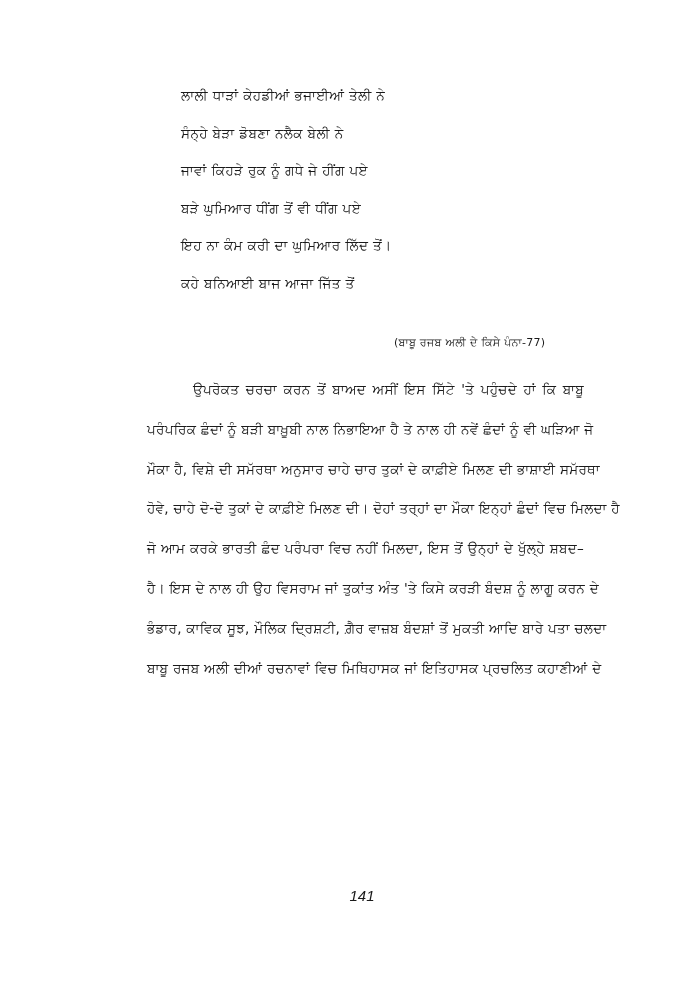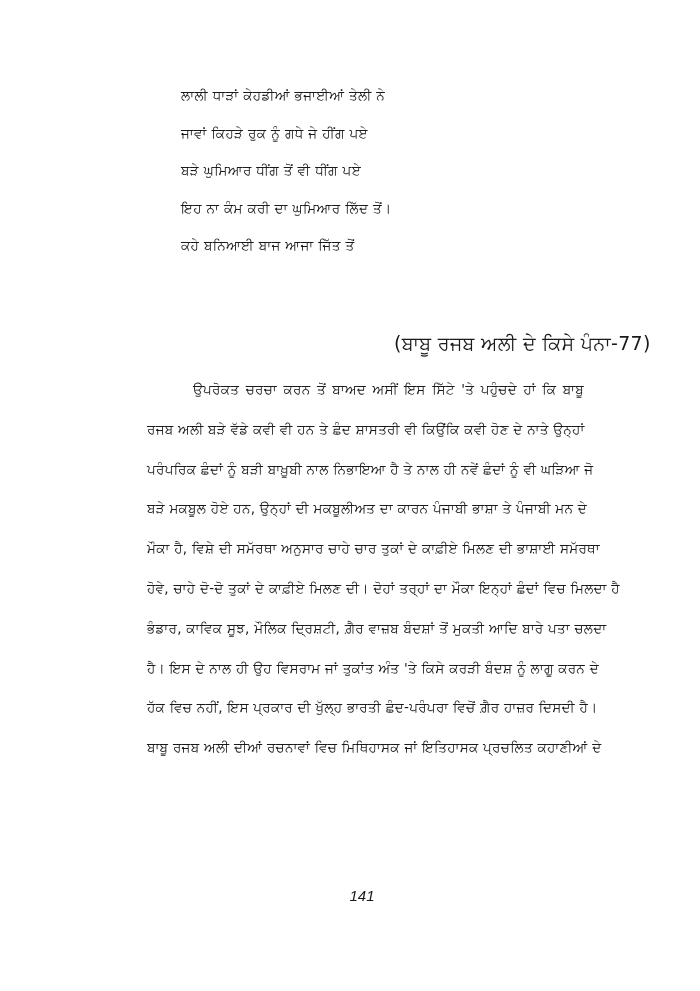--- a/index.html
+++ b/index.html
@@ -33,21 +33,21 @@
       font-size: 13.5px;
       height: 37.6px;
       line-height: 22px;
       white-space: nowrap;
       letter-spacing: 0.4px;
     }
     .citation {
       position: absolute;
       left: 382px;
       top: 332px;
-      font-size: 19px;
+      font-size: 11px;
       line-height: 22px;
       white-space: nowrap;
       letter-spacing: 0.3px;
     }
     .prose {
       position: absolute;
       left: 127px;
       top: 370px;
       width: 437px;
       margin: 8px;
@@ -78,36 +78,35 @@
       font-style: italic;
     }
   </style>
 </head>
 <body>
 
 <div class="page">
 
   <ul class="verse">
     <li>ਲਾਲੀ ਧਾੜਾਂ ਕੇਹਡੀਆਂ ਭਜਾਈਆਂ ਤੇਲੀ ਨੇ</li>
+    <li>ਸੰਨ੍ਹੇ ਬੇੜਾ ਡੋਬਣਾ ਨਲੈਕ ਬੇਲੀ ਨੇ</li>
     <li>ਜਾਵਾਂ ਕਿਹੜੇ ਰੁਕ ਨੂੰ ਗਧੇ ਜੇ ਹੀਂਗ ਪਏ</li>
     <li>ਬੜੇ ਘੁਮਿਆਰ ਧੀਂਗ ਤੋਂ ਵੀ ਧੀਂਗ ਪਏ</li>
     <li>ਇਹ ਨਾ ਕੰਮ ਕਰੀ ਦਾ ਘੁਮਿਆਰ ਲਿੱਦ ਤੋਂ।</li>
     <li>ਕਹੇ ਬਨਿਆਈ ਬਾਜ ਆਜਾ ਜਿੱਤ ਤੋਂ</li>
   </ul>
 
   <div class="citation">(ਬਾਬੂ ਰਜਬ ਅਲੀ ਦੇ ਕਿਸੇ ਪੰਨਾ-77)</div>
 
   <ul class="prose">
     <li class="first">ਉਪਰੋਕਤ ਚਰਚਾ ਕਰਨ ਤੋਂ ਬਾਅਦ ਅਸੀਂ ਇਸ ਸਿੱਟੇ 'ਤੇ ਪਹੁੰਚਦੇ ਹਾਂ ਕਿ ਬਾਬੂ</li>
-    <li>ਰਜਬ ਅਲੀ ਬੜੇ ਵੱਡੇ ਕਵੀ ਵੀ ਹਨ ਤੇ ਛੰਦ ਸ਼ਾਸਤਰੀ ਵੀ ਕਿਉਂਕਿ ਕਵੀ ਹੋਣ ਦੇ ਨਾਤੇ ਉਨ੍ਹਾਂ</li>
     <li>ਪਰੰਪਰਿਕ ਛੰਦਾਂ ਨੂੰ ਬੜੀ ਬਾਖ਼ੂਬੀ ਨਾਲ ਨਿਭਾਇਆ ਹੈ ਤੇ ਨਾਲ ਹੀ ਨਵੇਂ ਛੰਦਾਂ ਨੂੰ ਵੀ ਘੜਿਆ ਜੋ</li>
-    <li>ਬੜੇ ਮਕਬੂਲ ਹੋਏ ਹਨ, ਉਨ੍ਹਾਂ ਦੀ ਮਕਬੂਲੀਅਤ ਦਾ ਕਾਰਨ ਪੰਜਾਬੀ ਭਾਸ਼ਾ ਤੇ ਪੰਜਾਬੀ ਮਨ ਦੇ</li>
     <li>ਮੌਕਾ ਹੈ, ਵਿਸ਼ੇ ਦੀ ਸਮੱਰਥਾ ਅਨੁਸਾਰ ਚਾਹੇ ਚਾਰ ਤੁਕਾਂ ਦੇ ਕਾਫ਼ੀਏ ਮਿਲਣ ਦੀ ਭਾਸ਼ਾਈ ਸਮੱਰਥਾ</li>
     <li>ਹੋਵੇ, ਚਾਹੇ ਦੋ-ਦੋ ਤੁਕਾਂ ਦੇ ਕਾਫ਼ੀਏ ਮਿਲਣ ਦੀ। ਦੋਹਾਂ ਤਰ੍ਹਾਂ ਦਾ ਮੌਕਾ ਇਨ੍ਹਾਂ ਛੰਦਾਂ ਵਿਚ ਮਿਲਦਾ ਹੈ</li>
+    <li>ਜੋ ਆਮ ਕਰਕੇ ਭਾਰਤੀ ਛੰਦ ਪਰੰਪਰਾ ਵਿਚ ਨਹੀਂ ਮਿਲਦਾ, ਇਸ ਤੋਂ ਉਨ੍ਹਾਂ ਦੇ ਖੁੱਲ੍ਹੇ ਸ਼ਬਦ–</li>
+    <li>ਹੈ। ਇਸ ਦੇ ਨਾਲ ਹੀ ਉਹ ਵਿਸਰਾਮ ਜਾਂ ਤੁਕਾਂਤ ਅੰਤ 'ਤੇ ਕਿਸੇ ਕਰੜੀ ਬੰਦਸ਼ ਨੂੰ ਲਾਗੂ ਕਰਨ ਦੇ</li>
     <li>ਭੰਡਾਰ, ਕਾਵਿਕ ਸੂਝ, ਮੌਲਿਕ ਦ੍ਰਿਸ਼ਟੀ, ਗ਼ੈਰ ਵਾਜ਼ਬ ਬੰਦਸ਼ਾਂ ਤੋਂ ਮੁਕਤੀ ਆਦਿ ਬਾਰੇ ਪਤਾ ਚਲਦਾ</li>
-    <li>ਹੈ। ਇਸ ਦੇ ਨਾਲ ਹੀ ਉਹ ਵਿਸਰਾਮ ਜਾਂ ਤੁਕਾਂਤ ਅੰਤ 'ਤੇ ਕਿਸੇ ਕਰੜੀ ਬੰਦਸ਼ ਨੂੰ ਲਾਗੂ ਕਰਨ ਦੇ</li>
-    <li>ਹੱਕ ਵਿਚ ਨਹੀਂ, ਇਸ ਪ੍ਰਕਾਰ ਦੀ ਖੁੱਲ੍ਹ ਭਾਰਤੀ ਛੰਦ-ਪਰੰਪਰਾ ਵਿਚੋਂ ਗ਼ੈਰ ਹਾਜ਼ਰ ਦਿਸਦੀ ਹੈ।</li>
     <li>ਬਾਬੂ ਰਜਬ ਅਲੀ ਦੀਆਂ ਰਚਨਾਵਾਂ ਵਿਚ ਮਿਥਿਹਾਸਕ ਜਾਂ ਇਤਿਹਾਸਕ ਪ੍ਰਚਲਿਤ ਕਹਾਣੀਆਂ ਦੇ</li>
   </ul>
 
   <div class="page-number">141</div>
 
 </div>
 
 </body></html>

